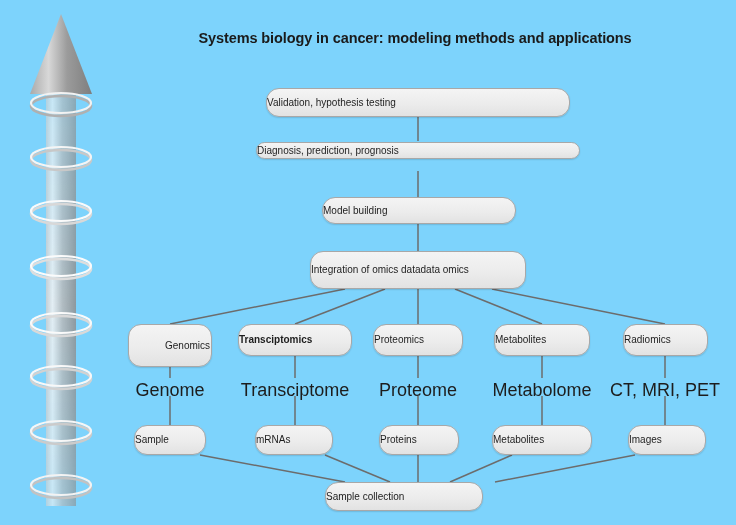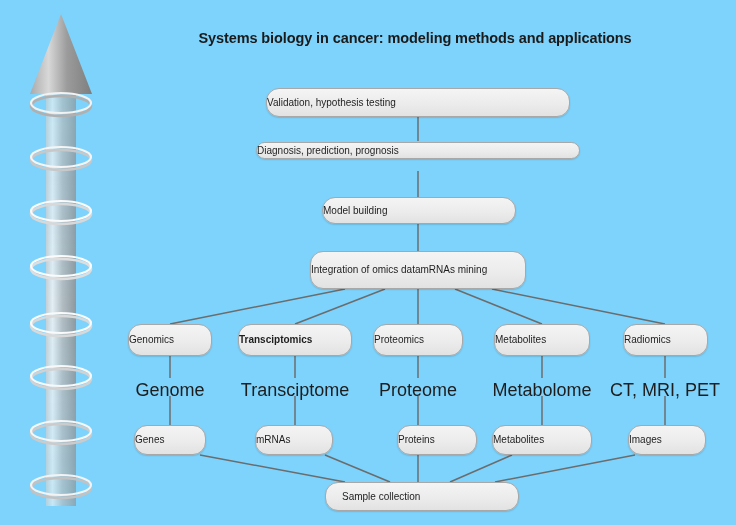--- a/index.html
+++ b/index.html
@@ -155,24 +155,24 @@
   <div class="box" style="left:256px;top:142px;width:324px;height:17px;">
     <span>Diagnosis, prediction, prognosis</span>
   </div>
 
   <div class="box" style="left:322px;top:197px;width:194px;height:27px;">
     <span>Model building</span>
   </div>
 
   <div class="box two-line" style="left:310px;top:251px;width:216px;height:38px;flex-direction:row;">
     <span>Integration of omics data</span>
-    <span>mRNAs mining</span>
-  </div>
-
-  <div class="box" style="left:128px;top:324px;width:84px;height:32px;">
+    <span>data omics</span>
+  </div>
+
+  <div class="box" style="left:128px;top:324px;width:84px;height:43px;padding-left:36px;">
     <span>Genomics</span>
   </div>
   <div class="box" style="left:238px;top:324px;width:114px;height:32px;font-weight:bold;">
     <span>Transciptomics</span>
   </div>
   <div class="box" style="left:373px;top:324px;width:90px;height:32px;">
     <span>Proteomics</span>
   </div>
   <div class="box" style="left:494px;top:324px;width:96px;height:32px;">
     <span>Metabolites</span>
@@ -191,32 +191,32 @@
     <span>Proteome</span>
   </div>
   <div class="edge-label" style="left:487px;top:380px;width:110px;">
     <span>Metabolome</span>
   </div>
   <div class="edge-label" style="left:610px;top:380px;width:110px;">
     <span>CT, MRI, PET</span>
   </div>
 
   <div class="box" style="left:134px;top:425px;width:72px;height:30px;">
-    <span>Genes</span>
+    <span>Sample</span>
   </div>
   <div class="box" style="left:255px;top:425px;width:78px;height:30px;">
     <span>mRNAs</span>
   </div>
-  <div class="box" style="left:397px;top:425px;width:80px;height:30px;">
+  <div class="box" style="left:379px;top:425px;width:80px;height:30px;">
     <span>Proteins</span>
   </div>
   <div class="box" style="left:492px;top:425px;width:100px;height:30px;">
     <span>Metabolites</span>
   </div>
   <div class="box" style="left:628px;top:425px;width:78px;height:30px;">
     <span>Images</span>
   </div>
 
-  <div class="box" style="left:325px;top:482px;width:194px;height:29px;padding-left:16px;">
+  <div class="box" style="left:325px;top:482px;width:158px;height:29px;">
     <span>Sample collection</span>
   </div>
 
 </div>
 
 </body></html>

